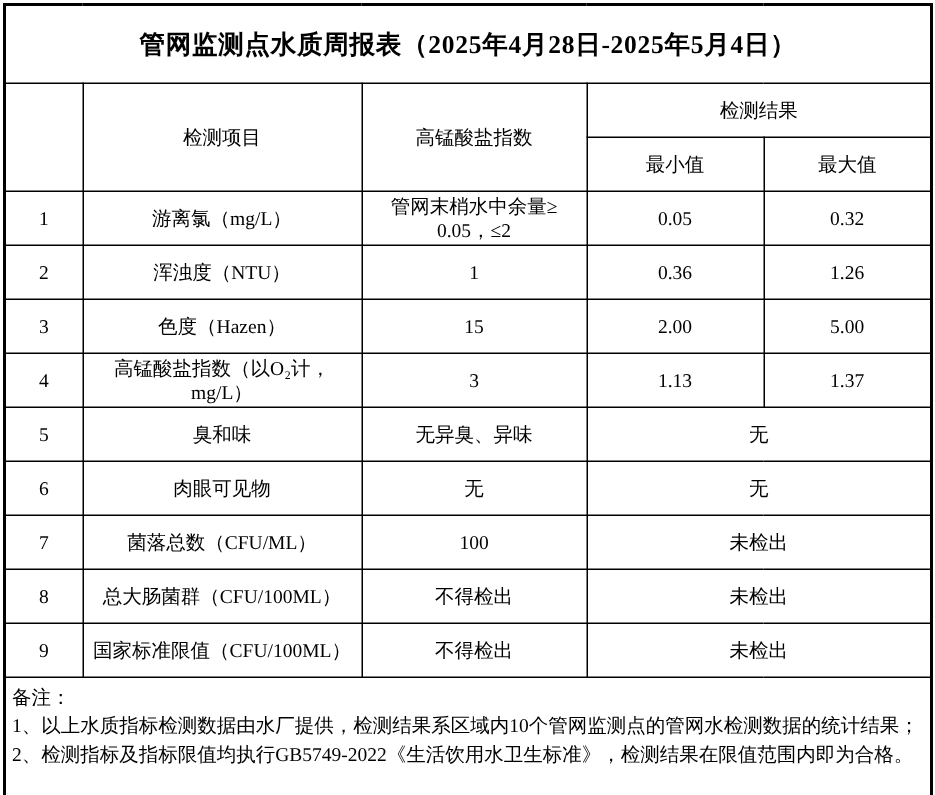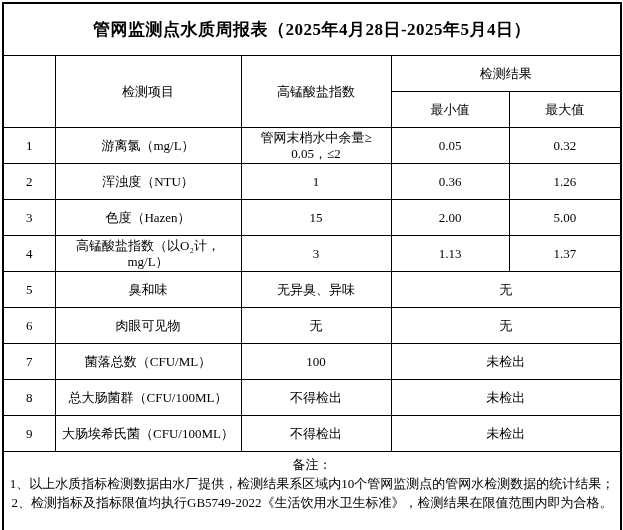--- a/index.html
+++ b/index.html
@@ -52,21 +52,21 @@
     margin-left: 48px;
   }
   tr.notes-row td {
     height: 91px;
     text-align: left;
     vertical-align: top;
     padding: 3px 4px;
     line-height: 19px;
   }
   .note-line {
-    text-align: center;
+    text-align: left;
   }
 </style>
 </head>
 <body>
 
 <div class="page">
   <table class="report">
     <colgroup>
       <col style="width:52px">
       <col style="width:186px">
@@ -148,21 +148,21 @@
 
     <tr class="data-row">
       <td>8</td>
       <td>总大肠菌群（CFU/100ML）</td>
       <td class="std-cell">不得检出</td>
       <td colspan="2">未检出</td>
     </tr>
 
     <tr class="data-row">
       <td>9</td>
-      <td>大肠埃希氏菌（CFU/100ML）</td>
+      <td>国家标准限值（CFU/100ML）</td>
       <td class="std-cell">不得检出</td>
       <td colspan="2">未检出</td>
     </tr>
 
     <tr class="notes-row">
       <td colspan="5">
         <div class="note-line">备注：</div>
         <div class="note-line">1、以上水质指标检测数据由水厂提供，检测结果系区域内10个管网监测点的管网水检测数据的统计结果；</div>
         <div class="note-line">2、检测指标及指标限值均执行GB5749-2022《生活饮用水卫生标准》，检测结果在限值范围内即为合格。</div>
       </td>

